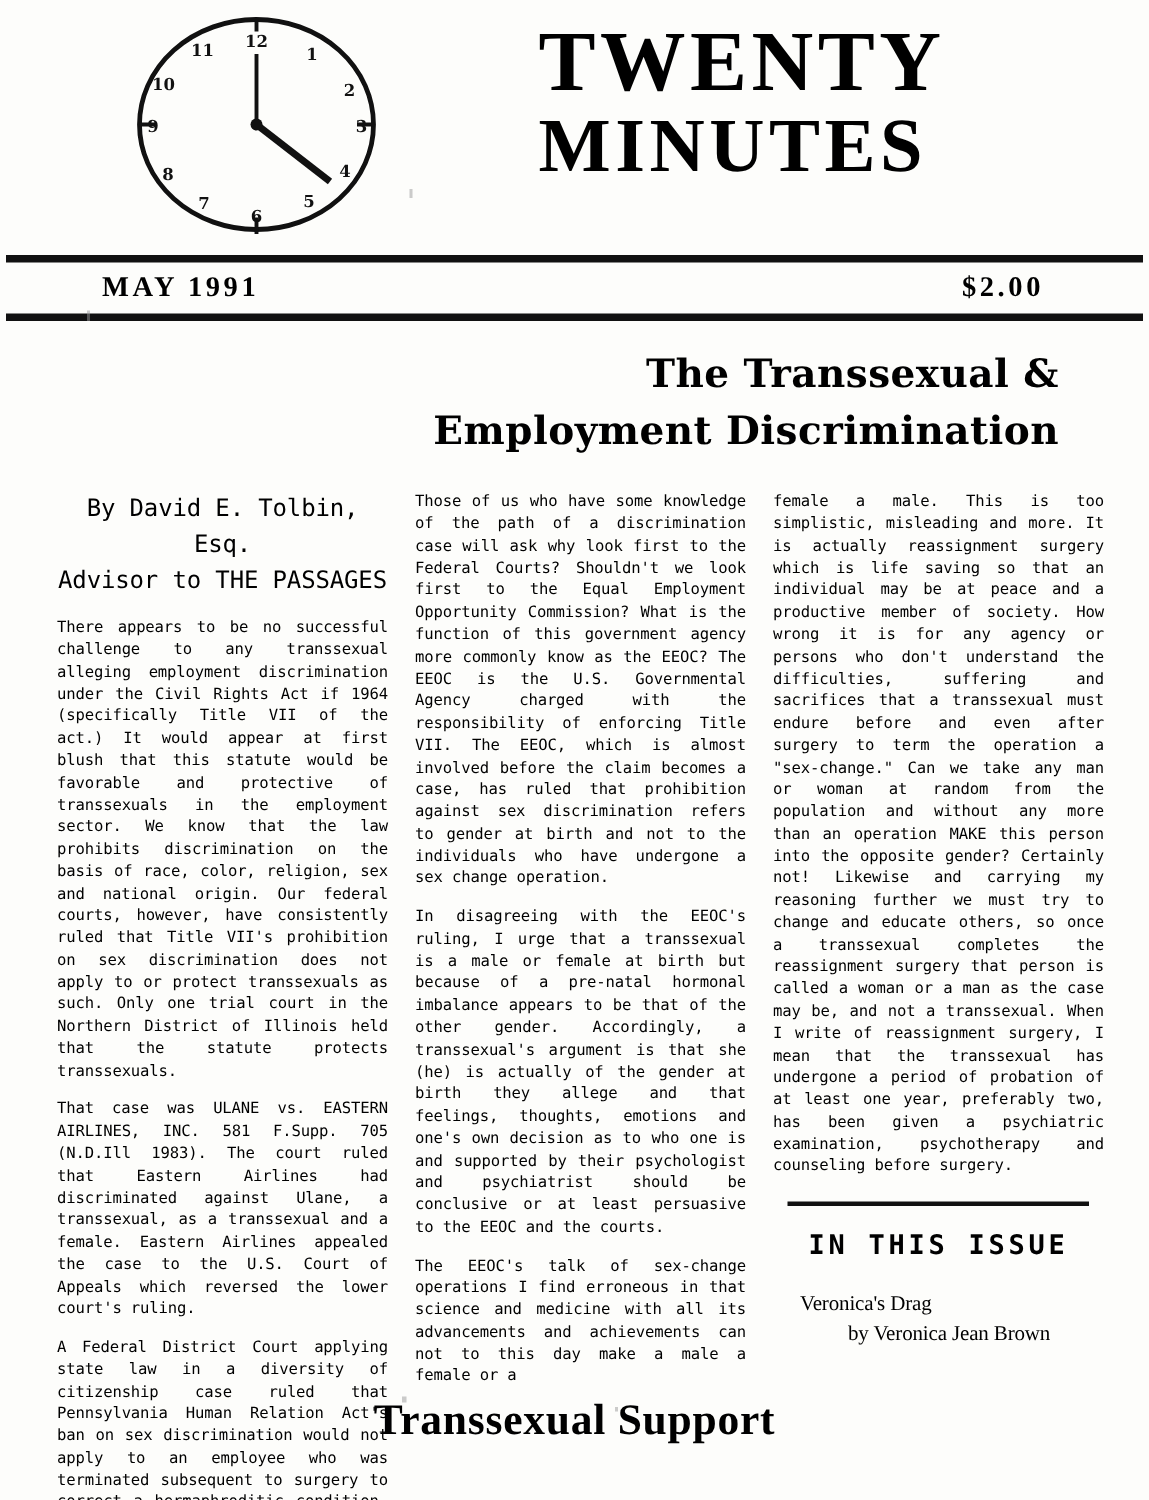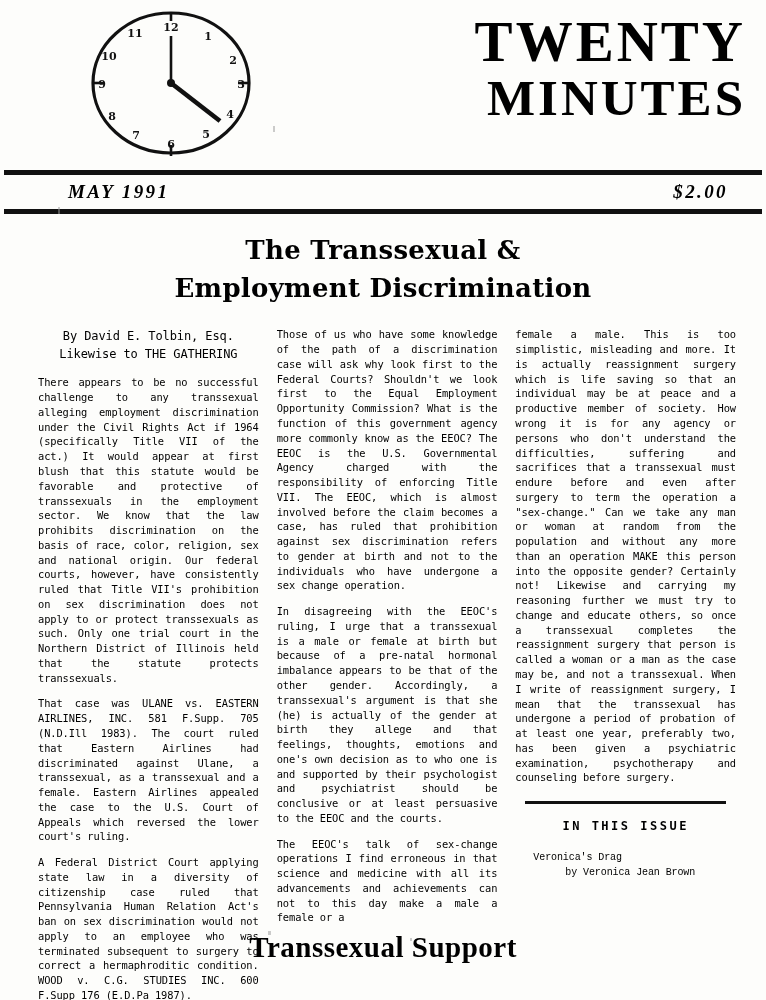--- a/index.html
+++ b/index.html
@@ -34,24 +34,24 @@
     position: absolute;
     left: 78px;
     top: 8px;
     width: 186px;
     height: 155px;
   }
   .clock-wrap svg { display: block; }
 
   .masthead-title {
     position: absolute;
-    left: 346px;
+    left: 359px;
     top: 14px;
     width: 400px;
-    text-align: right;
+    text-align: left;
     font-family: "Liberation Serif", "DejaVu Serif", serif;
     font-weight: bold;
     line-height: 0.98;
     letter-spacing: 3px;
   }
   .masthead-title .line1 {
     font-size: 57px;
     display: block;
   }
   .masthead-title .line2 {
@@ -64,31 +64,30 @@
   .rule-thick {
     height: 5px;
     background: #111;
     margin: 0 4px;
   }
 
   .issue-bar {
     display: flex;
     justify-content: space-between;
     align-items: center;
-    padding: 6px 38px 6px 68px;
+    padding: 6px 70px 6px 68px;
     font-family: "Liberation Serif", "DejaVu Serif", serif;
     font-weight: bold;
     font-size: 19px;
     letter-spacing: 2.4px;
-    font-style: italic;
   }
 
   
   .headline {
-    text-align: center;
+    text-align: right;
     font-family: "DejaVu Serif", "Liberation Serif", serif;
     font-weight: bold;
     font-size: 26px;
     line-height: 1.45;
     padding: 18px 60px 6px 60px;
     letter-spacing: 0.3px;
   }
   .headline .hl-line { display: block; }
 
   
@@ -109,21 +108,21 @@
     margin: 0 0 11px 0;
     text-align: justify;
   }
   .col p:last-child { margin-bottom: 0; }
 
   .byline {
     text-align: center;
     margin: 0 0 12px 0;
     line-height: 1.5;
     font-family: "DejaVu Sans Mono", "Liberation Mono", monospace;
-    font-size: 12px;
+    font-size: 16px;
   }
   .byline span { display: block; }
 
   .editor-note {
     font-style: normal;
     margin-top: 14px !important;
   }
   .editor-note i { font-style: italic; }
 
   
@@ -132,27 +131,27 @@
   }
   .issue-box-rule {
     height: 3px;
     background: #111;
     margin: 0 10px 14px 10px;
   }
   .issue-box-title {
     text-align: center;
     font-family: "DejaVu Sans Mono", "Liberation Mono", monospace;
     font-weight: bold;
-    font-size: 12px;
+    font-size: 18px;
     letter-spacing: 2.5px;
     margin-bottom: 16px;
   }
   .issue-entry {
-    font-family: Liberation Mono, monospace;
-    font-size: 10px;
+    font-family: Liberation Serif, serif;
+    font-size: 14px;
     line-height: 1.45;
     margin: 0 0 14px 0;
     padding-left: 18px;
   }
   .issue-entry .entry-title { display: block; }
   .issue-entry .entry-author { display: block; padding-left: 32px; }
 
   
   .footer {
     position: absolute;
@@ -229,21 +228,21 @@
   <div class="headline">
     <span class="hl-line">The Transsexual &amp;</span>
     <span class="hl-line">Employment  Discrimination</span>
   </div>
 
   <div class="columns">
 
     <div class="col">
       <div class="byline">
         <span>By David E. Tolbin, Esq.</span>
-        <span>Likewise to THE GATHERING</span>
+        <span>Advisor to THE PASSAGES</span>
       </div>
       <p>There appears to be no successful challenge to any transsexual alleging employment discrimination under the Civil Rights Act if 1964 (specifically Title VII of the act.) It would appear at first blush that this statute would be favorable and protective of transsexuals in the employment sector. We know that the law prohibits discrimination on the basis of race, color, religion, sex and national origin. Our federal courts, however, have consistently ruled that Title VII's prohibition on sex discrimination does not apply to or protect transsexuals as such. Only one trial court in the Northern District of Illinois held that the statute protects transsexuals.</p>
       <p>That case was ULANE vs. EASTERN AIRLINES, INC. 581 F.Supp. 705 (N.D.Ill 1983). The court ruled that Eastern Airlines had discriminated against Ulane, a transsexual, as a transsexual and a female. Eastern Airlines appealed the case to the U.S. Court of Appeals which reversed the lower court's ruling.</p>
       <p>A Federal District Court applying state law in a diversity of citizenship case ruled that Pennsylvania Human Relation Act's ban on sex discrimination would not apply to an employee who was terminated subsequent to surgery to correct a hermaphroditic condition. WOOD v. C.G. STUDIES INC. 600 F.Supp 176 (E.D.Pa 1987).</p>
     </div>
 
     <div class="col">
       <p>Those of us who have some knowledge of the path of a discrimination case will ask why look first to the Federal Courts? Shouldn't we look first to the Equal Employment Opportunity Commission? What is the function of this government agency more commonly know as the EEOC? The EEOC is the U.S. Governmental Agency charged with the responsibility of enforcing Title VII. The EEOC, which is almost involved before the claim becomes a case, has ruled that prohibition against sex discrimination refers to gender at birth and not to the individuals who have undergone a sex change operation.</p>
       <p>In disagreeing with the EEOC's ruling, I urge that a transsexual is a male or female at birth but because of a pre-natal hormonal imbalance appears to be that of the other gender. Accordingly, a transsexual's argument is that she (he) is actually of the gender at birth they allege and that feelings, thoughts, emotions and one's own decision as to who one is and supported by their psychologist and psychiatrist should be conclusive or at least persuasive to the EEOC and the courts.</p>
       <p>The EEOC's talk of sex-change operations I find erroneous in that science and medicine with all its advancements and achievements can not to this day make a male a female or a</p>

